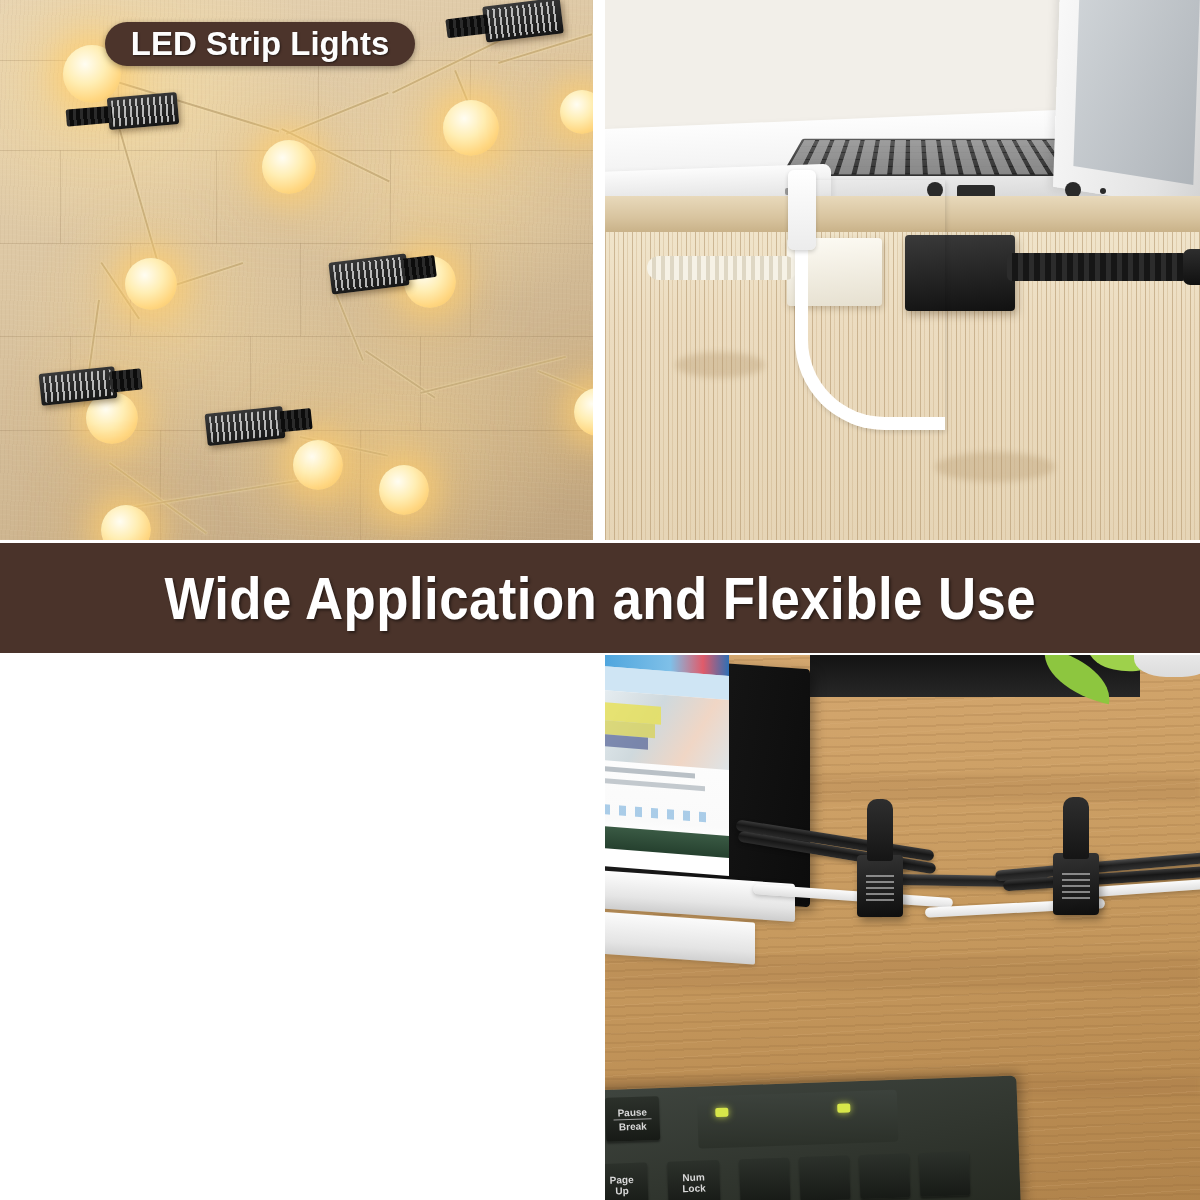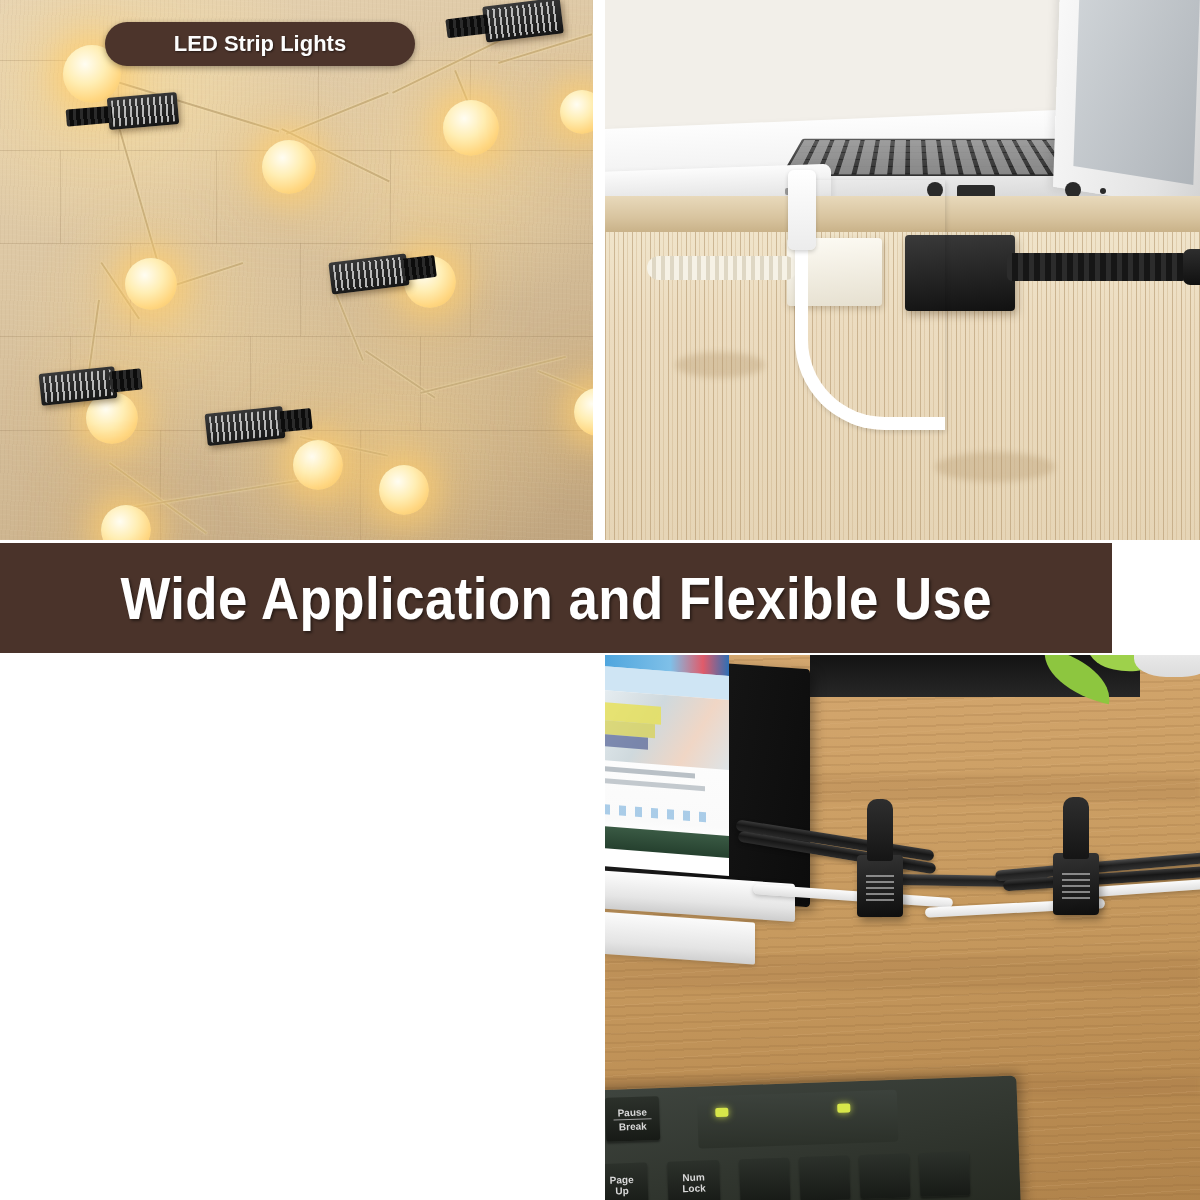--- a/index.html
+++ b/index.html
@@ -11,21 +11,21 @@
 
   
   .panel { position:absolute; overflow:hidden; background:#ddd; }
   #panel-led    { left:0;    top:0;     width:593px; height:540px; }
   #panel-desk   { left:605px;top:0;     width:595px; height:540px; }
   #panel-ent    { left:0;    top:655px; width:593px; height:545px; }
   #panel-office { left:605px;top:655px; width:595px; height:545px; }
 
   
   .banner {
-    position:absolute; left:0; top:543px; width:1112px; height:110px;
+    position:absolute; left:0; top:543px; width:1200px; height:110px;
     background:#4a332a; display:flex; align-items:center; justify-content:center;
     z-index:40;
   }
   .banner-text {
     color:#ffffff; font-size:60px; font-weight:bold;
     font-family:"Liberation Sans Narrow","Liberation Sans",sans-serif;
     transform:scaleX(0.88); letter-spacing:0.5px; white-space:nowrap;
     text-shadow:2px 2px 3px rgba(0,0,0,0.45);
   }
 
@@ -34,21 +34,21 @@
     position:absolute; z-index:30;
     background:#4c342b; border-radius:999px;
     display:flex; align-items:center; justify-content:center;
     box-shadow:0 2px 6px rgba(0,0,0,0.35);
   }
   .pill-text {
     color:#fdfdfd; font-weight:bold; white-space:nowrap;
     text-shadow:1px 1px 2px rgba(0,0,0,0.5);
   }
   #pill-led     { left:105px; top:22px;  width:310px; height:44px; }
-  #pill-led .pill-text { font-size:22px; }
+  #pill-led .pill-text { font-size:33px; }
 
   
   .brick-wall {
     position:absolute; inset:0;
     background:
       radial-gradient(ellipse 300px 220px at 22% 18%, rgba(255,228,160,0.55), rgba(255,228,160,0) 70%),
       radial-gradient(ellipse 260px 200px at 75% 33%, rgba(255,226,160,0.40), rgba(255,226,160,0) 70%),
       radial-gradient(ellipse 240px 200px at 30% 62%, rgba(255,226,160,0.35), rgba(255,226,160,0) 70%),
       radial-gradient(ellipse 280px 220px at 66% 80%, rgba(255,222,150,0.35), rgba(255,222,150,0) 70%),
       linear-gradient(160deg,#e7d4b4 0%, #dcc6a2 40%, #cdb48e 75%, #c0a57f 100%);

